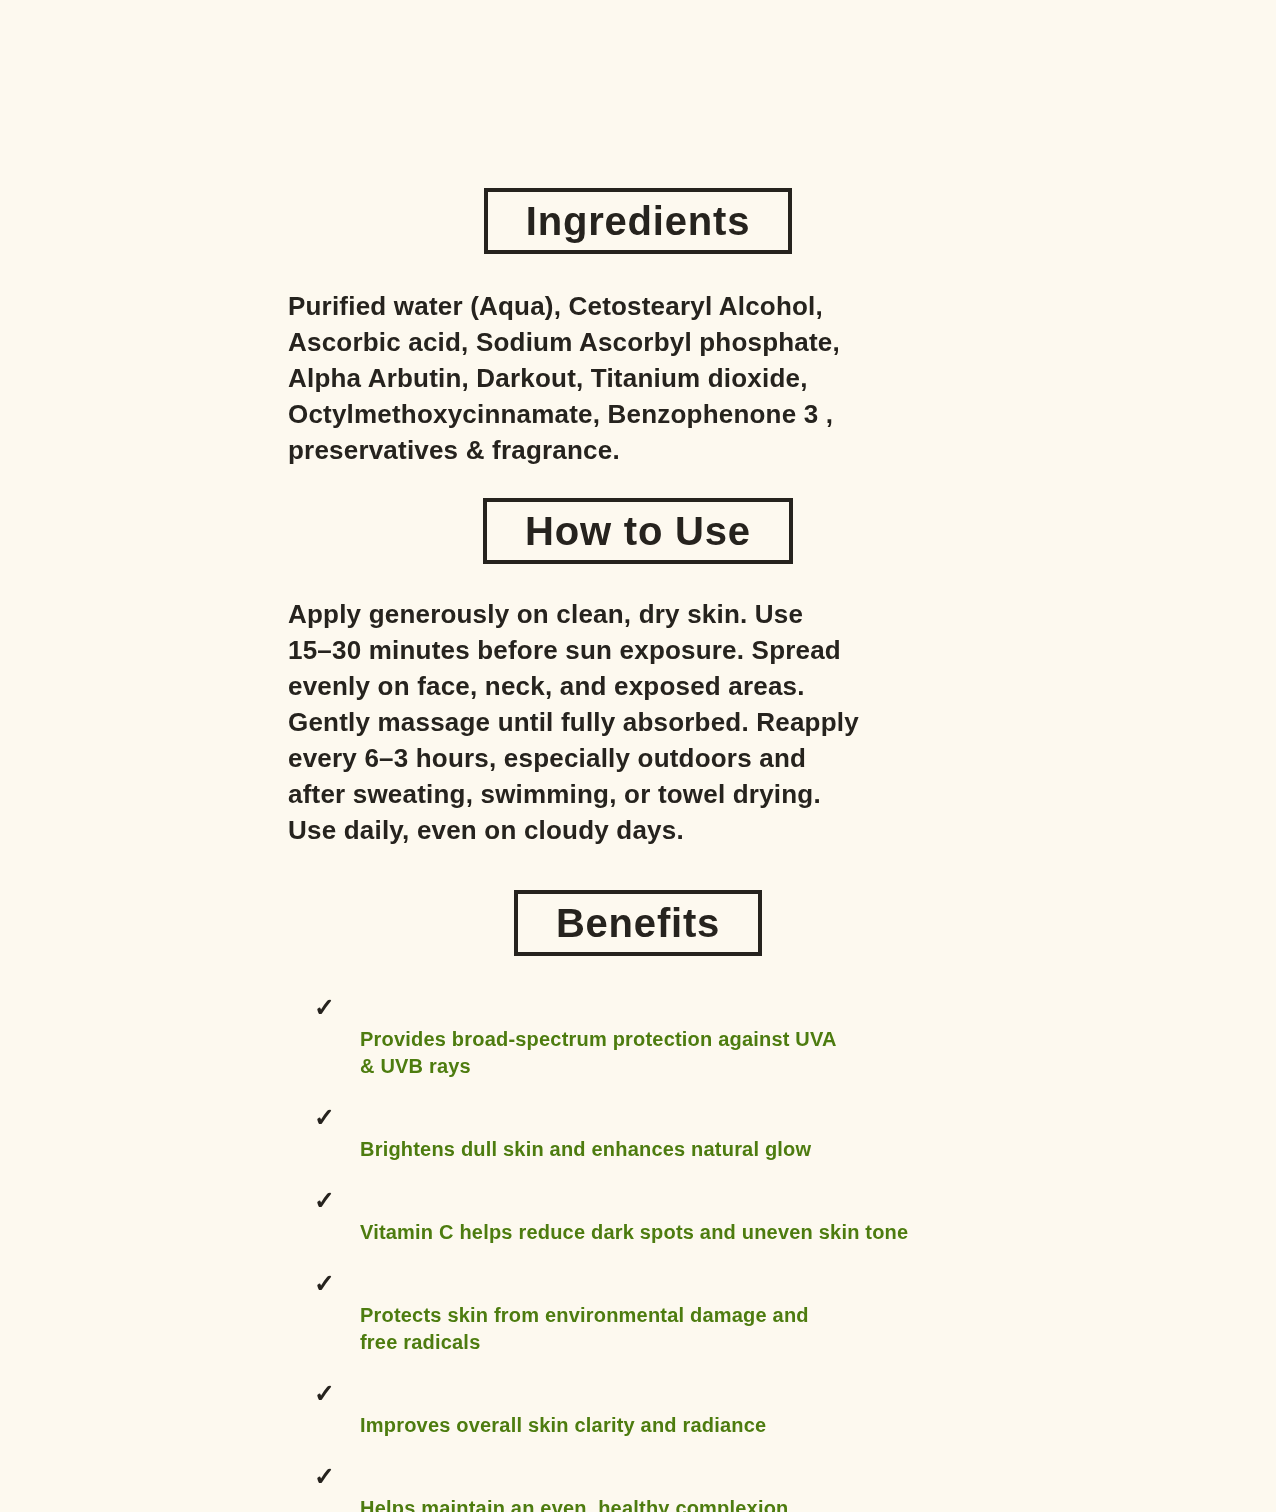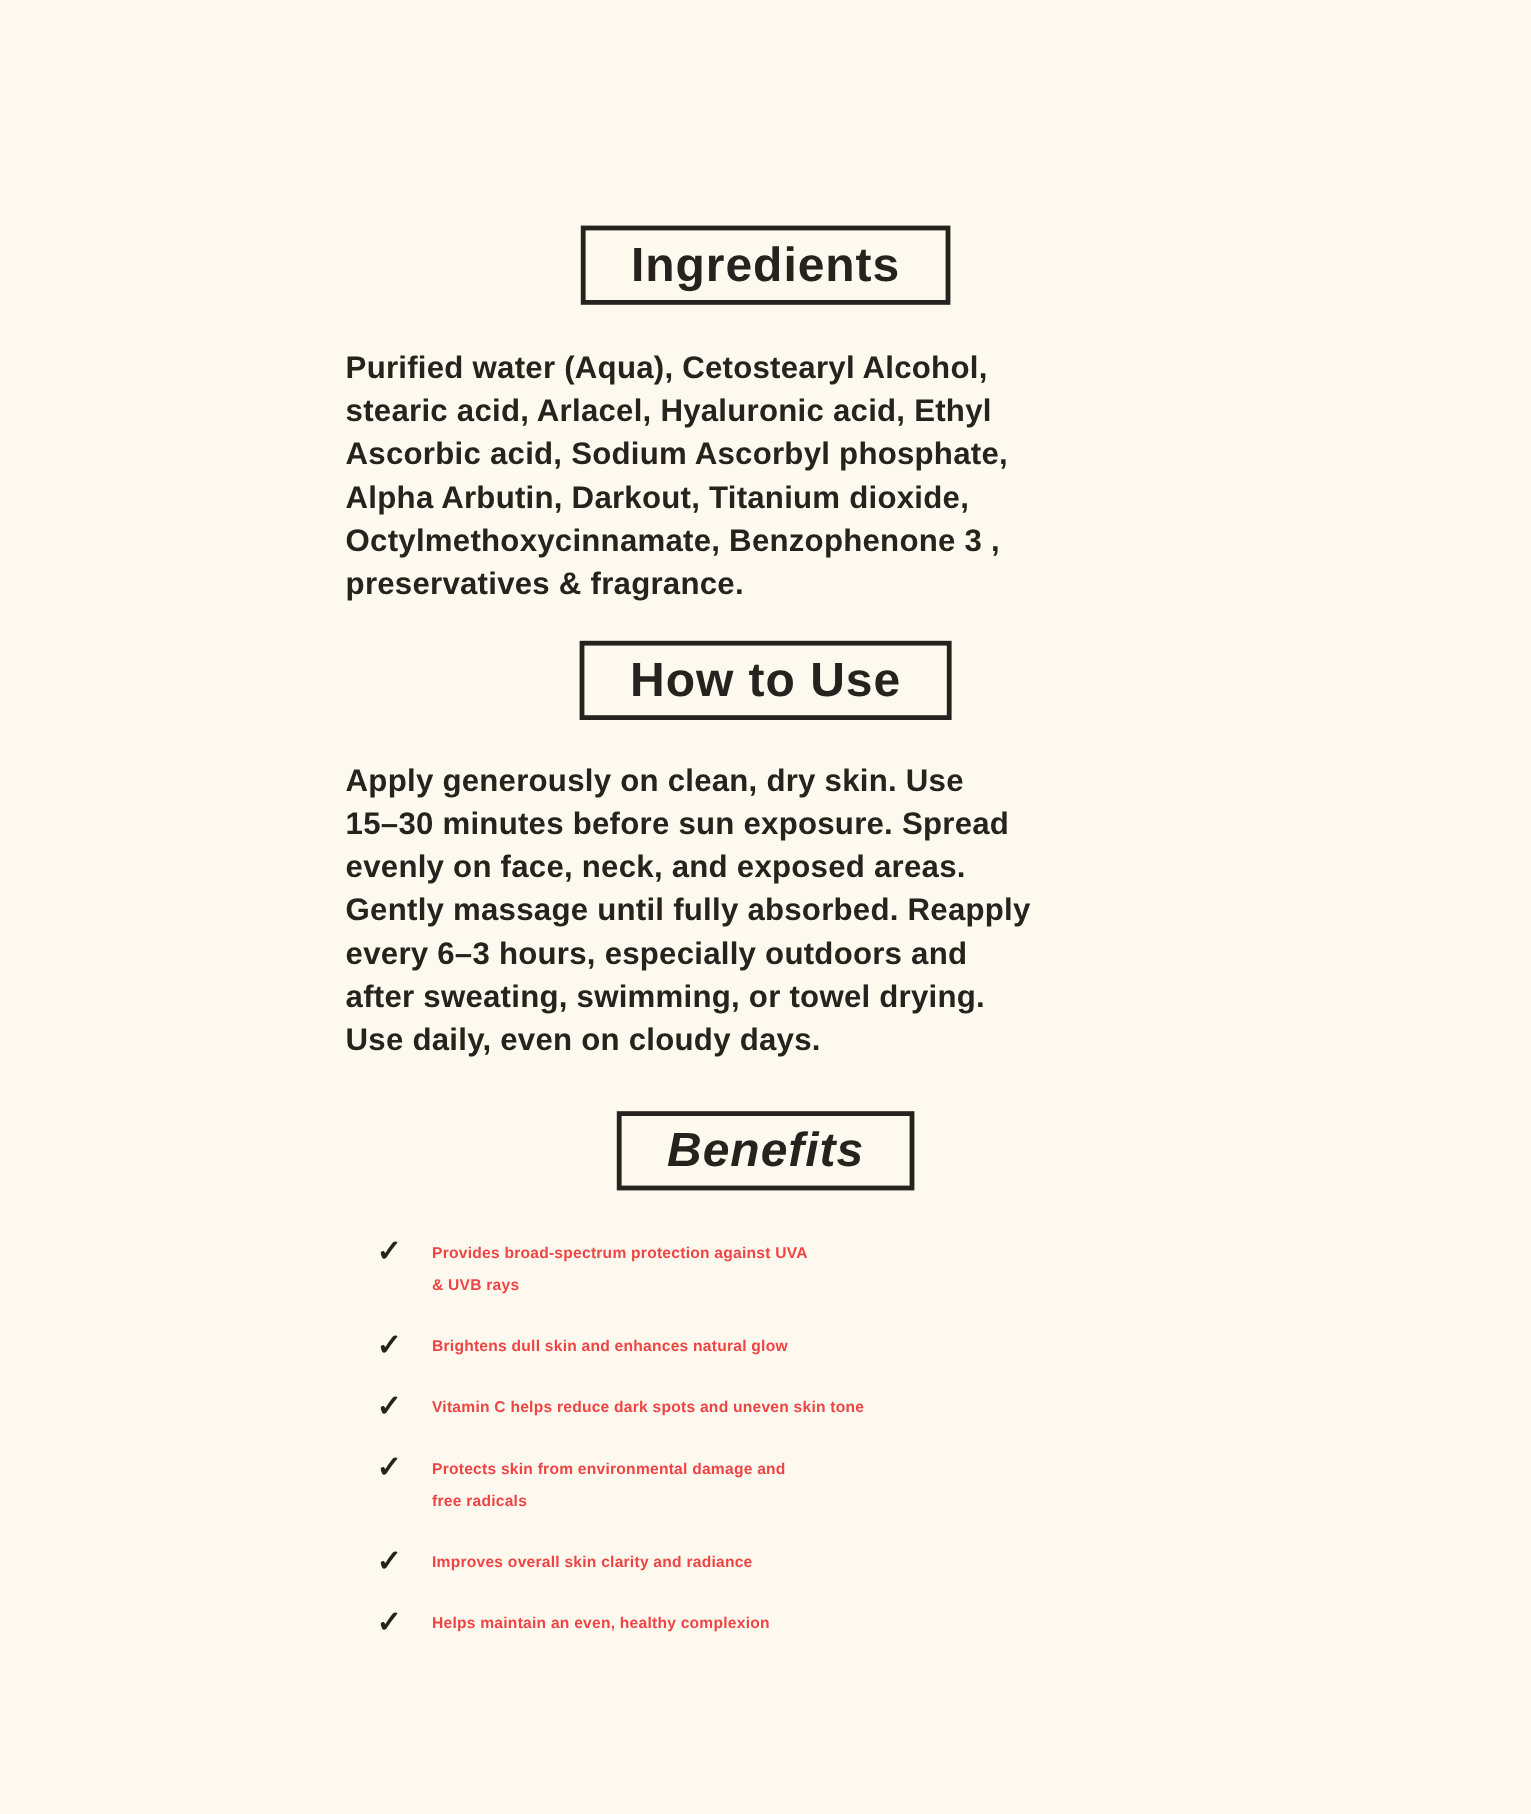--- a/index.html
+++ b/index.html
@@ -36,60 +36,60 @@
     margin: 34px auto 0 auto;
     width: 700px;
     font-size: 26px;
     line-height: 36px;
     font-weight: 700;
     letter-spacing: 0.2px;
   }
   .para span { display: block; }
   .title-howto { margin-top: 30px; text-align: right; }
   .para-howto { margin-top: 32px; }
-  .title-benefits { margin-top: 42px; font-style: italic; }
+  .title-benefits { margin-top: 42px; }
   .benefit-list {
     list-style: none;
     margin: 38px auto 0 auto;
     padding: 0;
     width: 648px;
   }
   .benefit-item {
     display: flex;
     align-items: flex-start;
     margin-bottom: 24px;
   }
   .check {
     flex: 0 0 46px;
     font-size: 25px;
     line-height: 27px;
     font-weight: 700;
     color: #26231E;
   }
   .benefit-text {
-    font-size: 13px;
+    font-size: 20px;
     line-height: 27px;
     font-weight: 600;
     letter-spacing: 0.2px;
-    color: #ef4444;
+    color: #4d7c0f;
+    margin-top: 32px;
   }
   .benefit-text span { display: block; }
 </style>
 </head>
 <body>
 
 <main class="page">
 
   <section>
     <h2 class="title-box">
       <span>Ingredients</span>
     </h2>
     <p class="para">
         <span>Purified water (Aqua), Cetostearyl Alcohol,</span>
-        <span>stearic acid, Arlacel, Hyaluronic acid, Ethyl</span>
         <span>Ascorbic acid, Sodium Ascorbyl phosphate,</span>
         <span>Alpha Arbutin, Darkout, Titanium dioxide,</span>
         <span>Octylmethoxycinnamate, Benzophenone 3 ,</span>
         <span>preservatives &amp; fragrance.</span>
       </p>
   </section>
 
   <section>
     <h2 class="title-box title-howto">
       <span>How to Use</span>

